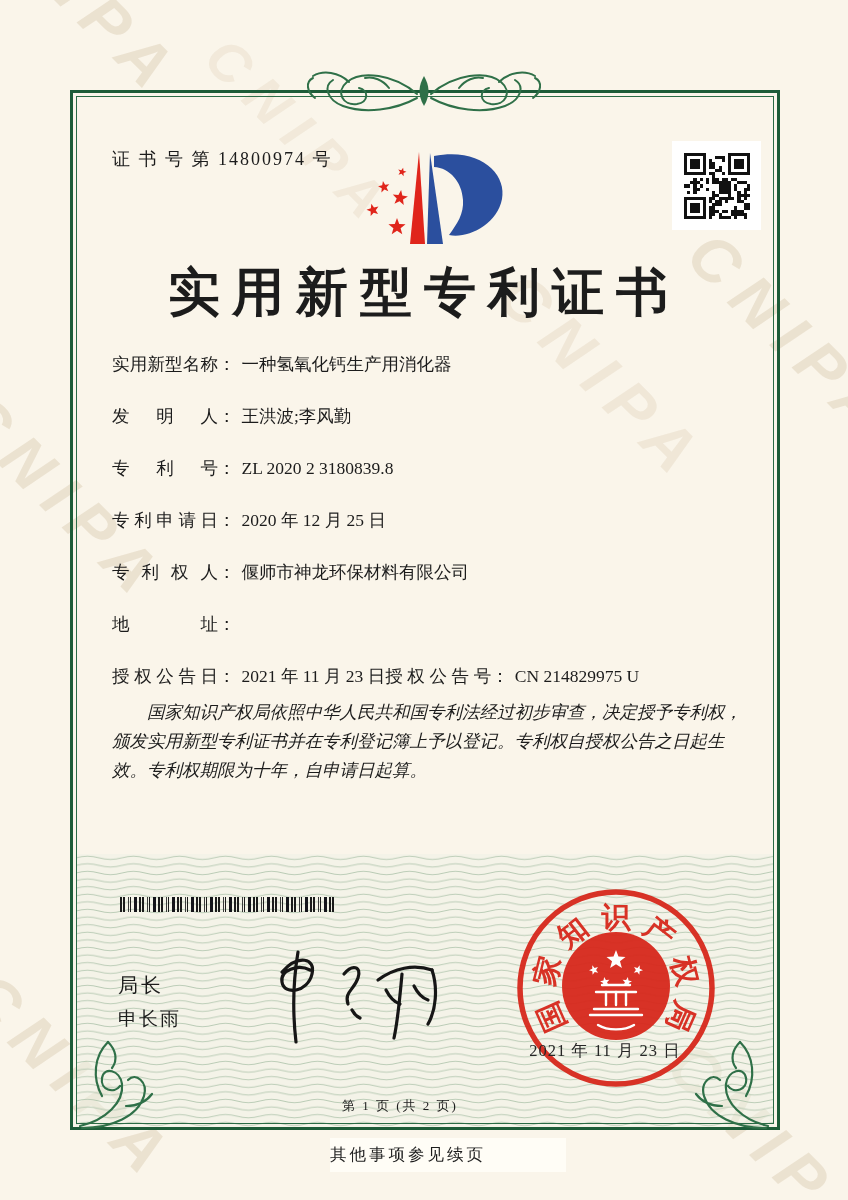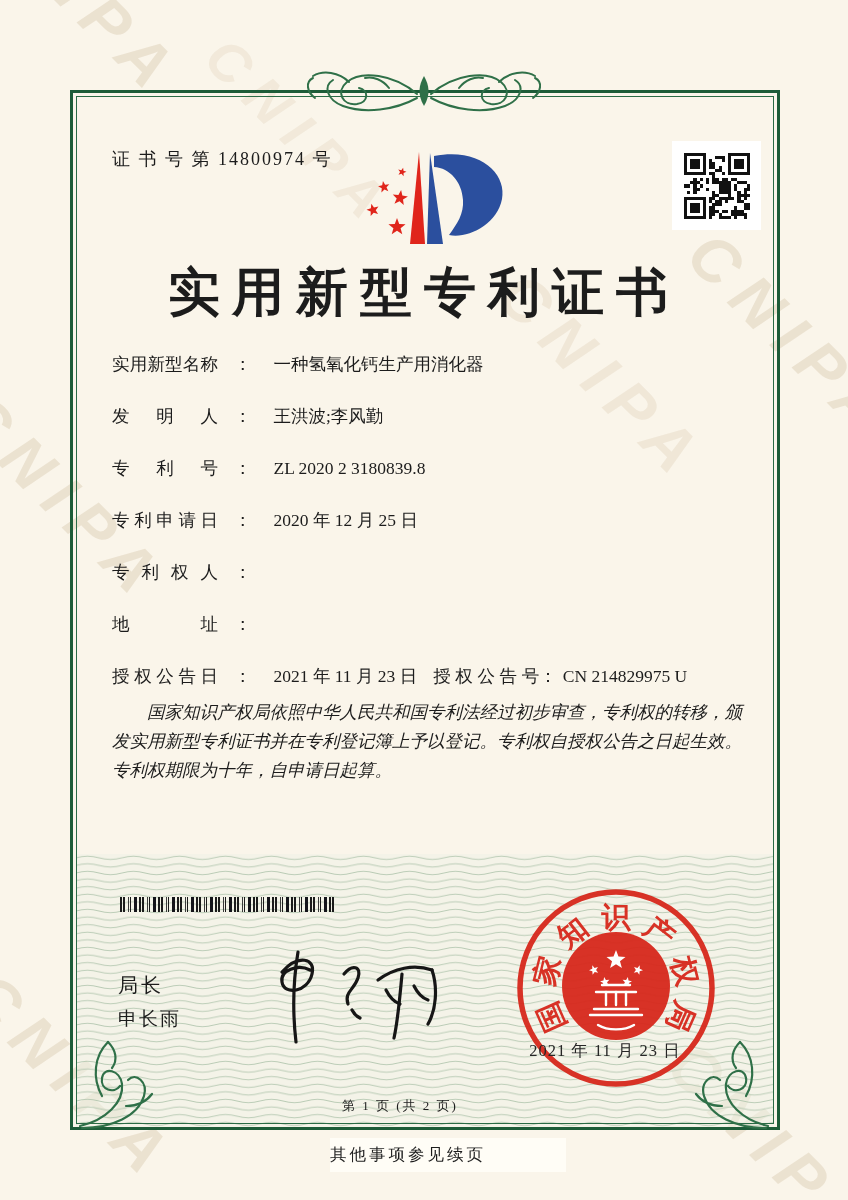--- a/index.html
+++ b/index.html
@@ -17,21 +17,21 @@
   .guilloche{position:absolute;left:76px;top:854px;z-index:2;}
   
   .certno{position:absolute;left:112px;top:147px;font-size:18px;letter-spacing:2px;z-index:4;text-align:right;}
   .logo{position:absolute;left:340px;top:142px;z-index:4;}
   .qrbox{position:absolute;left:672px;top:141px;width:89px;height:89px;background:#ffffff;
          z-index:4;display:flex;align-items:center;justify-content:center;}
   .title{position:absolute;left:0;width:848px;top:258px;text-align:center;font-size:52px;
          font-weight:700;letter-spacing:12px;z-index:4;}
   
   .fields{position:absolute;left:112px;top:352px;width:640px;font-size:17.5px;z-index:4;}
-  .frow{margin-bottom:27px;line-height:25px;display:flex;align-items:baseline;gap:16px;}
+  .frow{margin-bottom:27px;line-height:25px;display:flex;align-items:baseline;}
   .flabel{display:inline-block;width:106px;text-align:justify;text-align-last:justify;}
   .fcolon{display:inline-block;}
   .fvalue{display:inline-block;margin-left:6px;}
   .fpair2{display:flex;align-items:baseline;}
   
   .bodytext{position:absolute;left:112px;top:698px;width:638px;z-index:4;
             font-size:17.5px;line-height:29px;font-style:italic;}
   .bodytext p{margin:0;text-indent:2em;}
   
   .barcode{position:absolute;left:120px;top:897px;width:216px;height:15px;z-index:4;
@@ -280,39 +280,40 @@
       <span class="fvalue">ZL 2020 2 3180839.8</span>
   </div>
   <div class="frow">
     <span class="flabel">专利申请日</span>
       <span class="fcolon">：</span>
       <span class="fvalue">2020 年 12 月 25 日</span>
   </div>
   <div class="frow">
     <span class="flabel">专利权人</span>
       <span class="fcolon">：</span>
+      <span class="fvalue">偃师市神龙环保材料有限公司</span>
   </div>
   <div class="frow">
     <span class="flabel">地址</span>
       <span class="fcolon">：</span>
   </div>
   <div class="frow">
     <span class="flabel">授权公告日</span>
       <span class="fcolon">：</span>
       <span class="fvalue">2021 年 11 月 23 日</span>
     <span class="fpair2">
       <span class="flabel">授权公告号</span>
         <span class="fcolon">：</span>
         <span class="fvalue">CN 214829975 U</span>
     </span>
   </div>
 </div>
 
 <div class="bodytext">
-  <p>国家知识产权局依照中华人民共和国专利法经过初步审查，专利权的转移，颁发实用新型专利证书并在专利登记簿上予以登记。专利权自授权公告之日起生效。专利权期限为十年，自申请日起算。</p>
+  <p>国家知识产权局依照中华人民共和国专利法经过初步审查，决定授予专利权，颁发实用新型专利证书并在专利登记簿上予以登记。专利权自授权公告之日起生效。专利权期限为十年，自申请日起算。</p>
 </div>
 
 <div class="barcode"></div>
 
 <div class="signer-title">局长</div>
 <div class="signer-name">申长雨</div>
 
 <svg class="signature" width="195" height="100" viewBox="0 0 195 100">
   <g stroke="#161616" stroke-width="3.2" fill="none" stroke-linecap="round" stroke-linejoin="round">
     <path d="M30,26 C46,8 64,12 60,28 C56,46 32,50 30,36 C28,24 46,18 58,24"></path>

